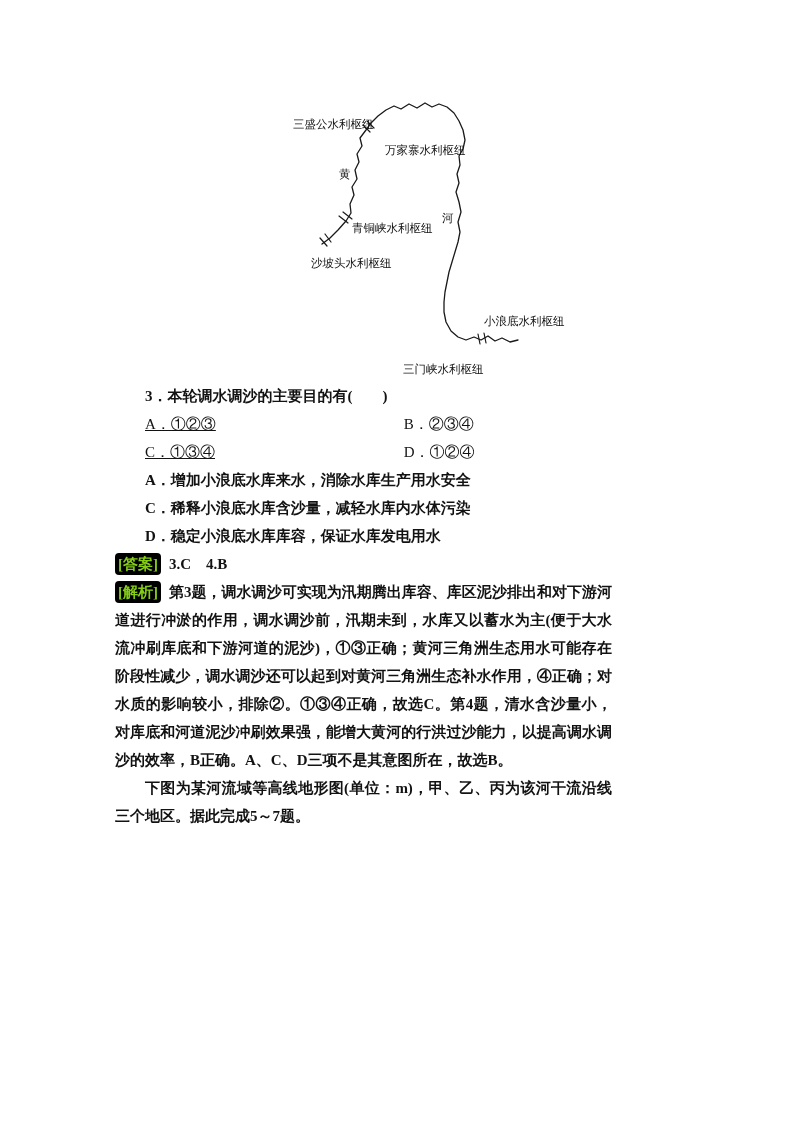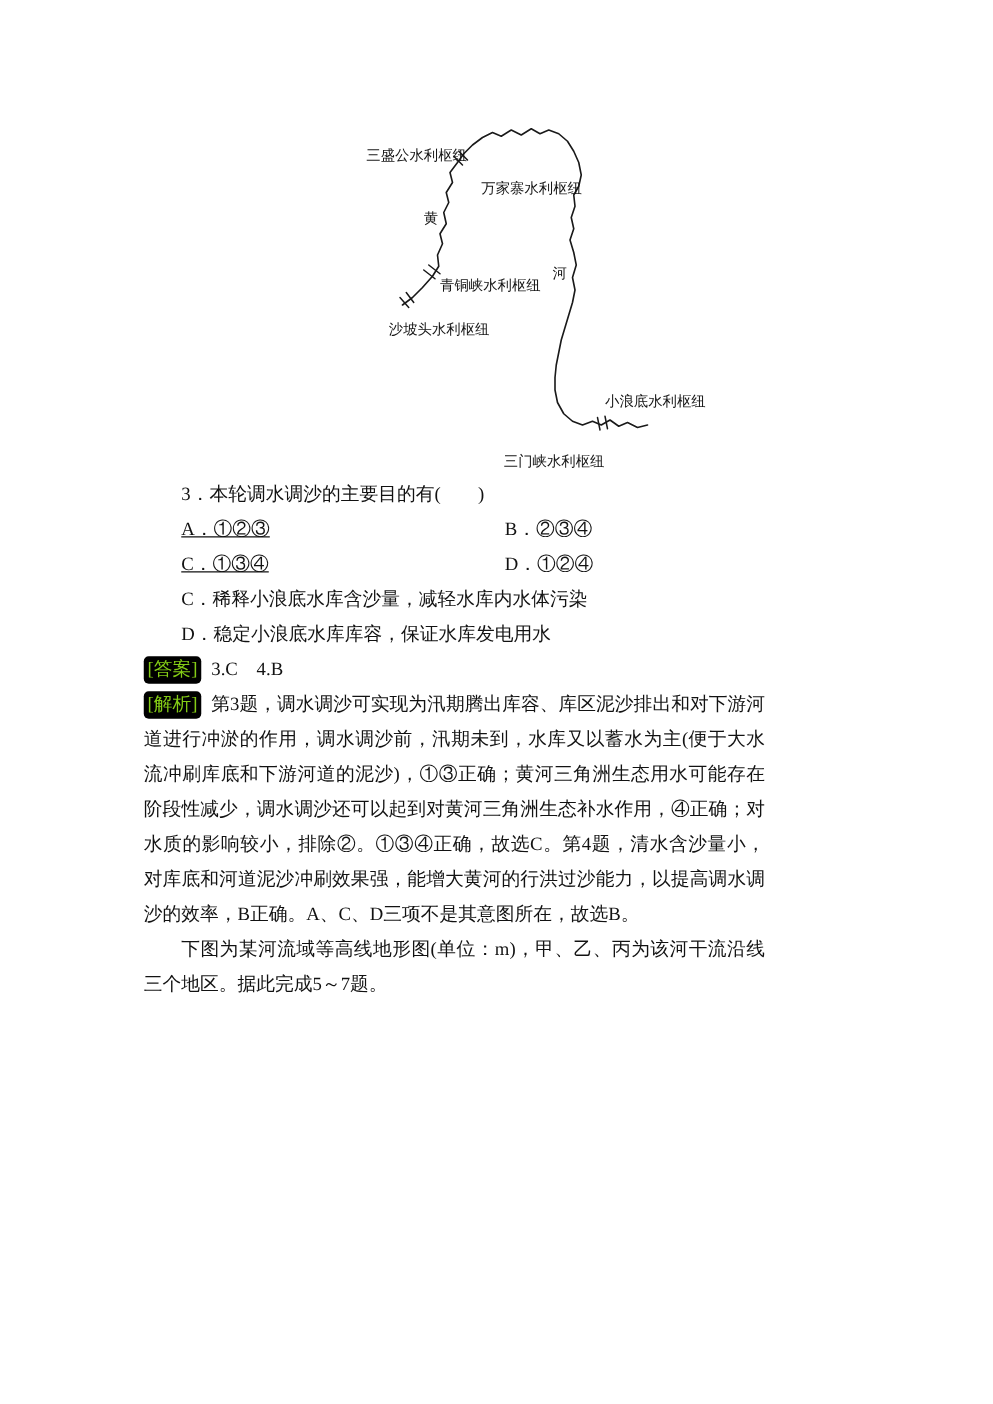--- a/index.html
+++ b/index.html
@@ -3,21 +3,21 @@
 <meta charset="utf-8">
 <style>
   html,body{margin:0;padding:0;background:#ffffff;}
   .page{
     width:727px;height:1123px;background:#fff;box-sizing:border-box;
     padding:92px 115px 0 115px;
     font-family:"Liberation Serif","DejaVu Serif",serif;
     font-size:15px;line-height:28px;color:#121212;
     overflow:hidden;
   }
-  p{margin:0;}
+  p{margin:0;font-weight:bold;}
   .indent{text-indent:2em;}
   .just{text-align:justify;}
   .opt-row{padding-left:2em;}
   .opt-left{display:inline-block;width:255px;text-decoration:underline;}
   .badge{
     display:inline-block;background:#000;color:#84cc16;border-radius:4px;
     padding:0 3px;line-height:22px;margin-right:8px;
   }
   .q4-stem{letter-spacing:-1px;}
   .map-wrap{width:320px;height:290px;margin-left:152px;}
@@ -51,20 +51,21 @@
   <p class="indent">3．本轮调水调沙的主要目的有(　　)</p>
   <div class="opt-row">
     <span class="opt-left">A．①②③</span>
     <span>B．②③④</span>
   </div>
   <div class="opt-row">
     <span class="opt-left">C．①③④</span>
     <span>D．①②④</span>
   </div>
 
+  <p class="indent">A．增加小浪底水库来水，消除水库生产用水安全</p>
   <p class="indent">C．稀释小浪底水库含沙量，减轻水库内水体污染</p>
   <p class="indent">D．稳定小浪底水库库容，保证水库发电用水</p>
 
   <p>
     <span class="badge">[答案]</span><span>3.C　4.B</span>
   </p>
 
   <p class="just">
     <span class="badge">[解析]</span><span>第3题，调水调沙可实现为汛期腾出库容、库区泥沙排出和对下游河道进行冲淤的作用，调水调沙前，汛期未到，水库又以蓄水为主(便于大水流冲刷库底和下游河道的泥沙)，①③正确；黄河三角洲生态用水可能存在阶段性减少，调水调沙还可以起到对黄河三角洲生态补水作用，④正确；对水质的影响较小，排除②。①③④正确，故选C。第4题，清水含沙量小，对库底和河道泥沙冲刷效果强，能增大黄河的行洪过沙能力，以提高调水调沙的效率，B正确。A、C、D三项不是其意图所在，故选B。</span>
   </p>

